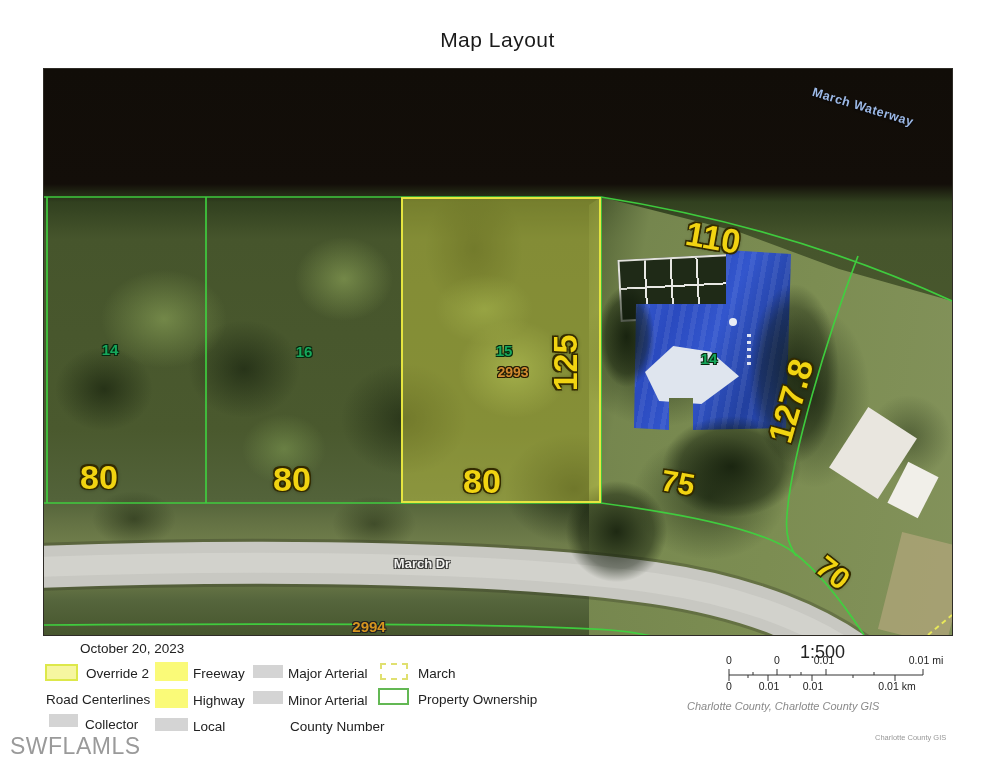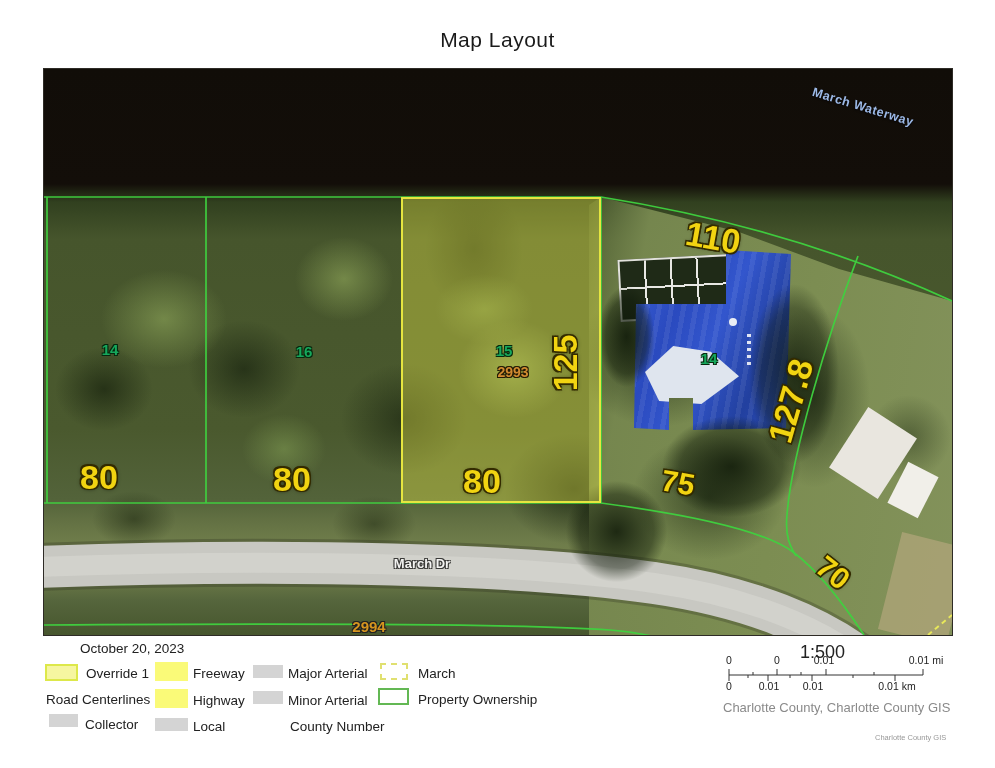--- a/index.html
+++ b/index.html
@@ -101,21 +101,21 @@
   .sw-major{left:253px;top:665px;width:30px;height:13px;background:#d4d4d4;}
   .sw-minor{left:253px;top:691px;width:30px;height:13px;background:#d4d4d4;}
   .sw-collector{left:49px;top:714px;width:29px;height:13px;background:#d4d4d4;}
   .sw-local{left:155px;top:718px;width:33px;height:13px;background:#d4d4d4;}
   .sw-lots{left:380px;top:663px;width:28px;height:17px;border:2px dashed #e0e070;background:transparent;}
   .sw-prop{left:378px;top:688px;width:31px;height:17px;border:2px solid #63b854;background:#fff;}
 
   
   .scale-ratio{position:absolute;left:800px;top:642px;width:56px;font-size:18px;color:#222;}
   .tick-label{position:absolute;font-size:10.5px;color:#222;transform:translateX(-50%);white-space:nowrap;}
-  .scale-src{position:absolute;left:723px;top:700px;font-size:13px;color:#8a8a8a;}
+  .scale-src{position:absolute;left:687px;top:700px;font-size:11px;color:#8a8a8a;font-style:italic;}
   .watermark{position:absolute;left:10px;top:733px;font-size:23px;color:#9a9a9a;letter-spacing:.5px;}
   .credit{position:absolute;left:875px;top:693px;font-size:7.5px;color:#999;margin-top:40px;}
 </style>
 </head>
 <body>
 
 <div class="page">
 
   <div class="title">Map Layout</div>
 
@@ -179,21 +179,21 @@
     <span class="mlab dim dim-sm" style="left:634px;top:414px;transform:translate(-50%,-50%) rotate(10deg);">75</span>
     <span class="mlab dim dim-sm" style="left:789px;top:504px;transform:translate(-50%,-50%) rotate(38deg);">70</span>
 
     <span class="mlab street" style="left:378px;top:494px;">March Dr</span>
     <span class="mlab blockline" style="left:325px;top:557px;">2994</span>
   </div>
 
   <div class="leg-text" style="left:48px;top:641px;margin-left:32px;">October 20, 2023</div>
 
   <div class="sw sw-override"></div>
-  <div class="leg-text" style="left:86px;top:666px;">Override 1</div>
+  <div class="leg-text" style="left:86px;top:666px;">Override 2</div>
 
   <div class="sw sw-freeway"></div>
   <div class="leg-text" style="left:193px;top:666px;">Freeway</div>
 
   <div class="sw sw-major"></div>
   <div class="leg-text" style="left:288px;top:666px;">Major Arterial</div>
 
   <div class="sw sw-lots"></div>
   <div class="leg-text" style="left:418px;top:666px;">March</div>
 
@@ -243,15 +243,16 @@
     </g>
   </svg>
 
   <span class="tick-label" style="left:729px;top:680px;">0</span>
   <span class="tick-label" style="left:769px;top:680px;">0.01</span>
   <span class="tick-label" style="left:813px;top:680px;">0.01</span>
   <span class="tick-label" style="left:897px;top:680px;">0.01 km</span>
 
   <div class="scale-src">Charlotte County, Charlotte County GIS</div>
 
+  <div class="watermark">SWFLAMLS</div>
   <div class="credit">Charlotte County GIS</div>
 
 </div>
 
 </body></html>

